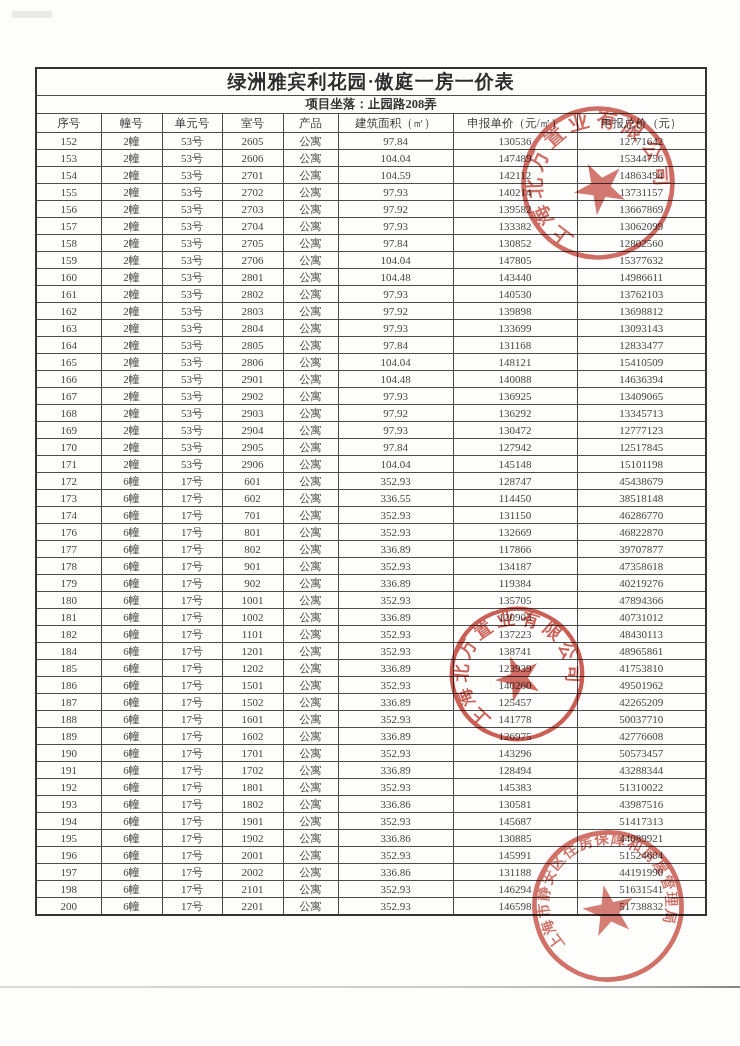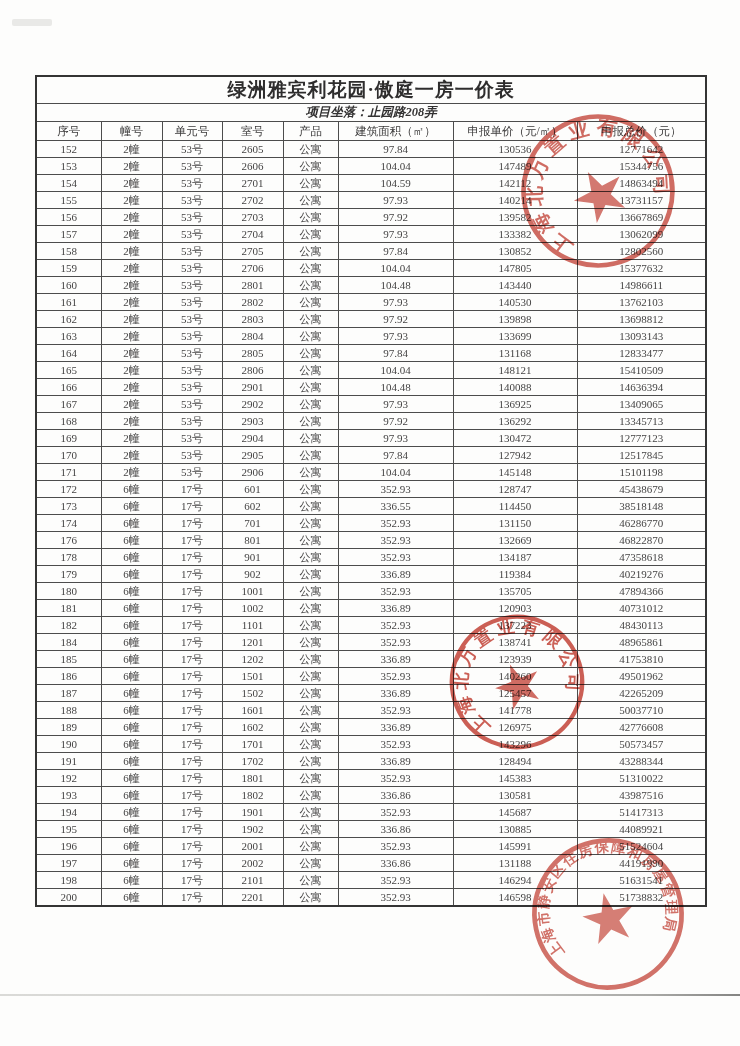--- a/index.html
+++ b/index.html
@@ -3,21 +3,21 @@
 <meta charset="utf-8">
 <style>
   html,body{margin:0;padding:0;}
   body{
     width:740px;height:1046px;
     background:#fdfdfc;
     font-family:"Liberation Serif","DejaVu Serif",serif;
     position:relative;
     overflow:hidden;
   }
-  .page{position:absolute;left:0;top:12px;width:740px;height:920px;}
+  .page{position:absolute;left:0;top:4px;width:740px;height:920px;}
   .smudge{
     position:absolute;left:12px;top:7px;width:40px;height:7px;
     background:#d9d9d6;opacity:.55;border-radius:2px;
   }
   .foldline{
     position:absolute;left:0;top:982px;width:740px;height:2px;
     background:linear-gradient(90deg,#d4d4d1 0%,#c2c2bf 60%,#9a9a97 88%,#6f6f6d 100%);
     opacity:.85;
   }
   table.price{
@@ -30,21 +30,21 @@
   table.price td,table.price th{
     border:1px solid #4c4c4c;
     text-align:center;vertical-align:middle;
     padding:0;overflow:hidden;white-space:nowrap;
   }
   td.title{
     height:26px;font-size:19px;font-weight:bold;color:#2e2d2d;
     letter-spacing:1px;
   }
   td.subtitle{
-    height:16px;font-size:12.5px;font-weight:bold;color:#333232;font-style:italic;
+    height:16px;font-size:12.5px;font-weight:bold;color:#333232;
   }
   tr.head-row th{
     height:18px;font-size:11.5px;font-weight:normal;color:#3a3939;
   }
   tbody td{
     height:16px;line-height:16px;font-size:11px;color:#454444;
   }
   
   .stamp{
     position:absolute;pointer-events:none;mix-blend-mode:multiply;
@@ -330,20 +330,30 @@
           <td>176</td>
           <td>6幢</td>
           <td>17号</td>
           <td>801</td>
           <td>公寓</td>
           <td>352.93</td>
           <td>132669</td>
           <td>46822870</td>
         </tr>
         <tr>
+          <td>177</td>
+          <td>6幢</td>
+          <td>17号</td>
+          <td>802</td>
+          <td>公寓</td>
+          <td>336.89</td>
+          <td>117866</td>
+          <td>39707877</td>
+        </tr>
+        <tr>
           <td>178</td>
           <td>6幢</td>
           <td>17号</td>
           <td>901</td>
           <td>公寓</td>
           <td>352.93</td>
           <td>134187</td>
           <td>47358618</td>
         </tr>
         <tr>

